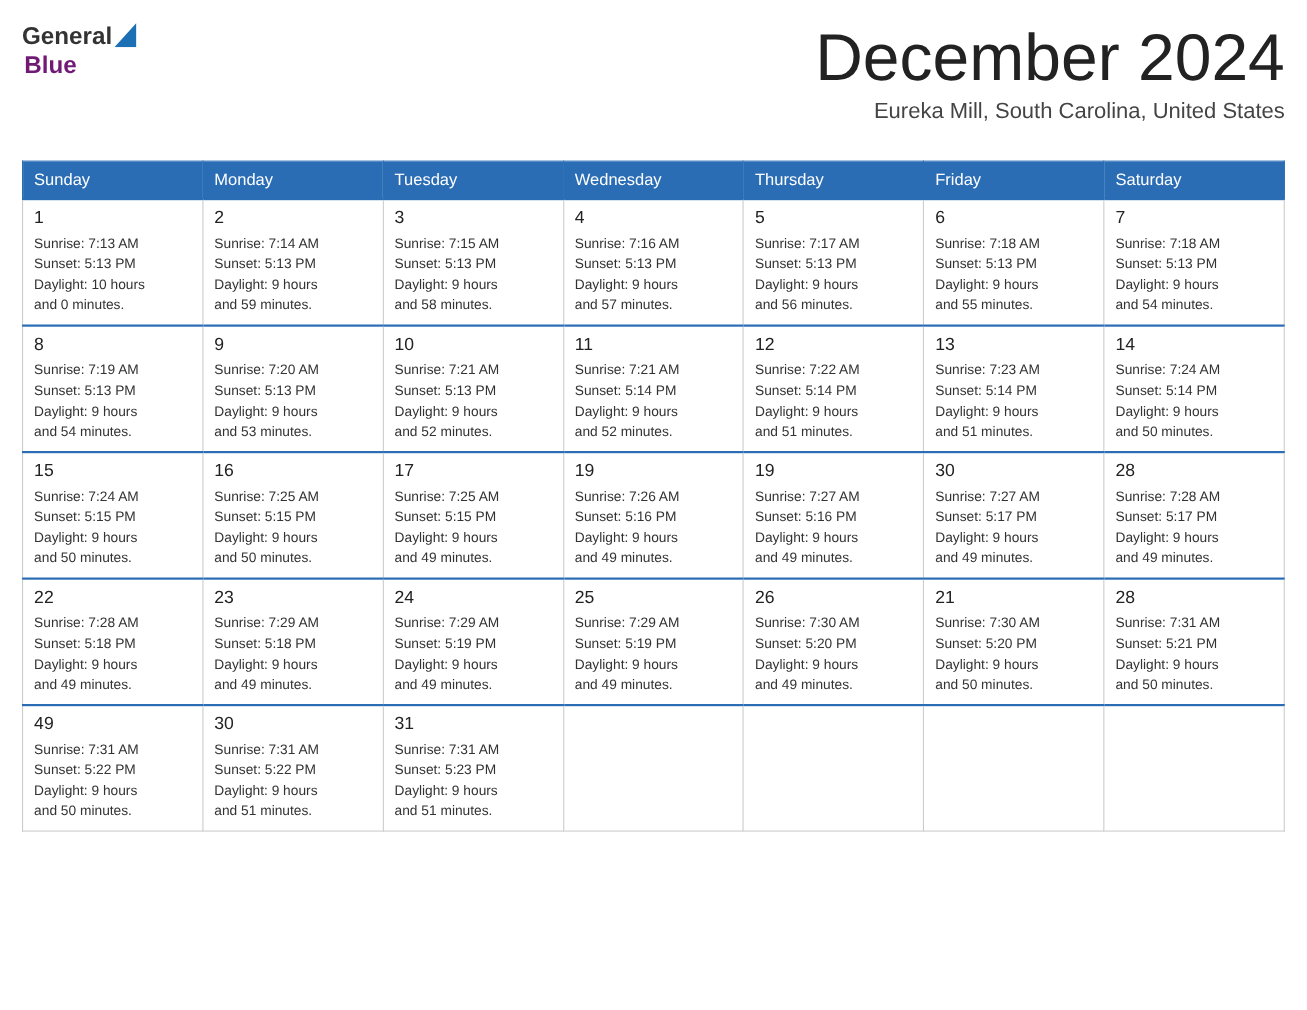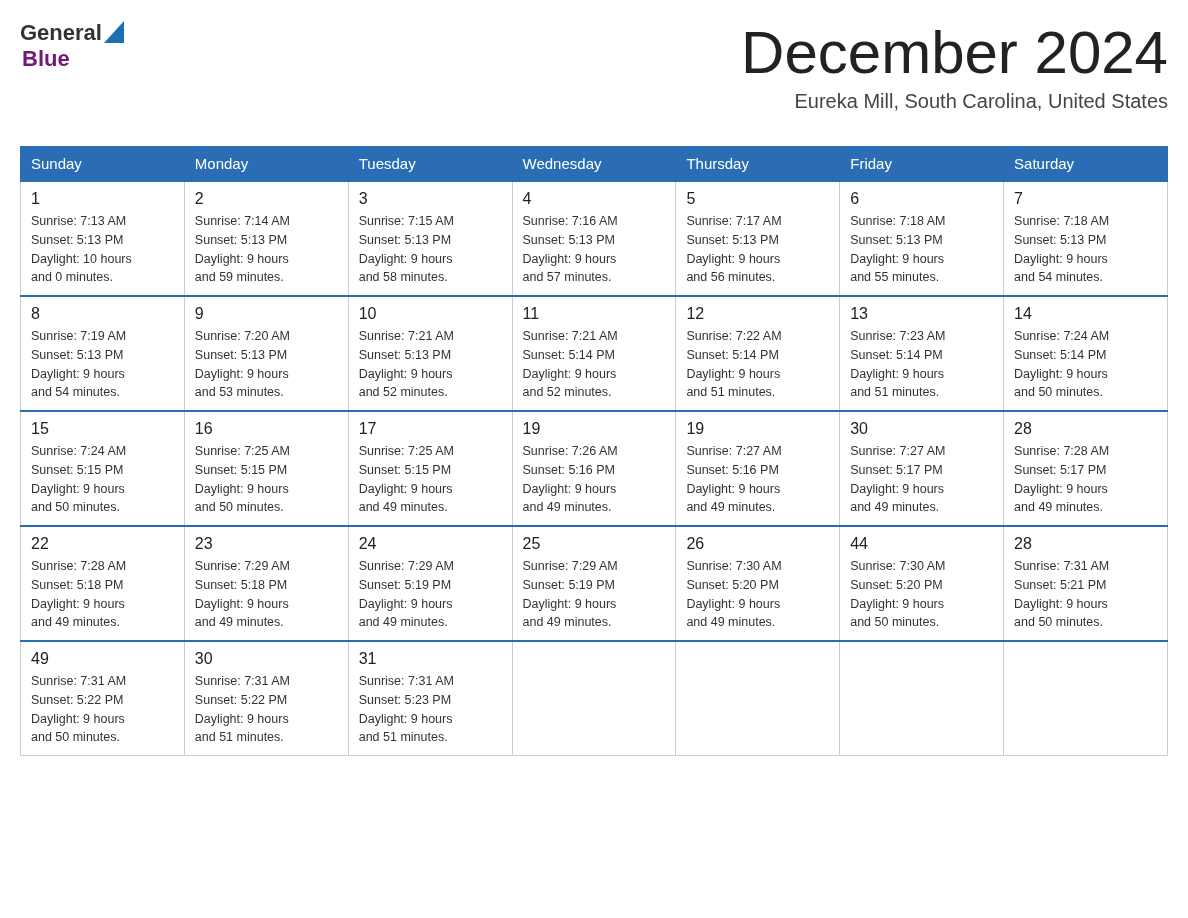--- a/index.html
+++ b/index.html
@@ -227,21 +227,21 @@
         </td>
         <td>
           <span class="day-number">25</span>
           <div class="day-info">Sunrise: 7:29 AM<br>Sunset: 5:19 PM<br>Daylight: 9 hours<br>and 49 minutes.</div>
         </td>
         <td>
           <span class="day-number">26</span>
           <div class="day-info">Sunrise: 7:30 AM<br>Sunset: 5:20 PM<br>Daylight: 9 hours<br>and 49 minutes.</div>
         </td>
         <td>
-          <span class="day-number">44</span>
+          <span class="day-number">21</span>
           <div class="day-info">Sunrise: 7:30 AM<br>Sunset: 5:20 PM<br>Daylight: 9 hours<br>and 50 minutes.</div>
         </td>
         <td>
           <span class="day-number">28</span>
           <div class="day-info">Sunrise: 7:31 AM<br>Sunset: 5:21 PM<br>Daylight: 9 hours<br>and 50 minutes.</div>
         </td>
       </tr>
       <tr>
         <td>
           <span class="day-number">49</span>

